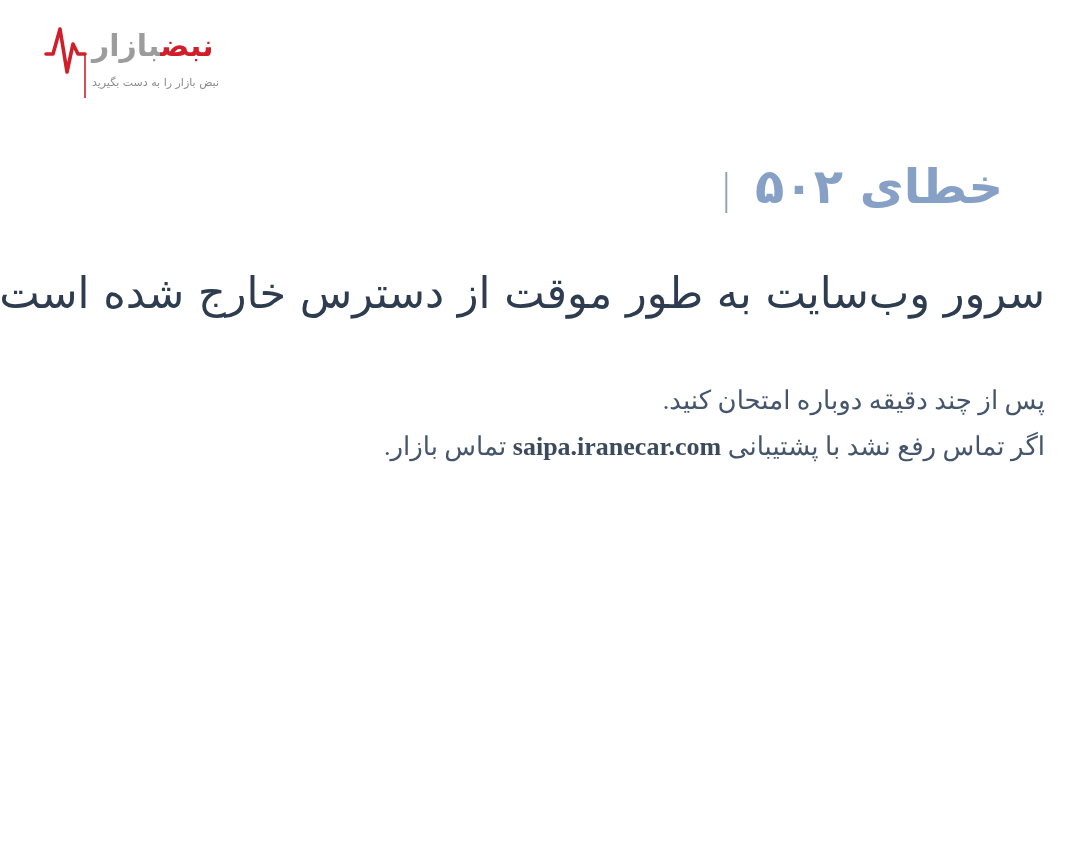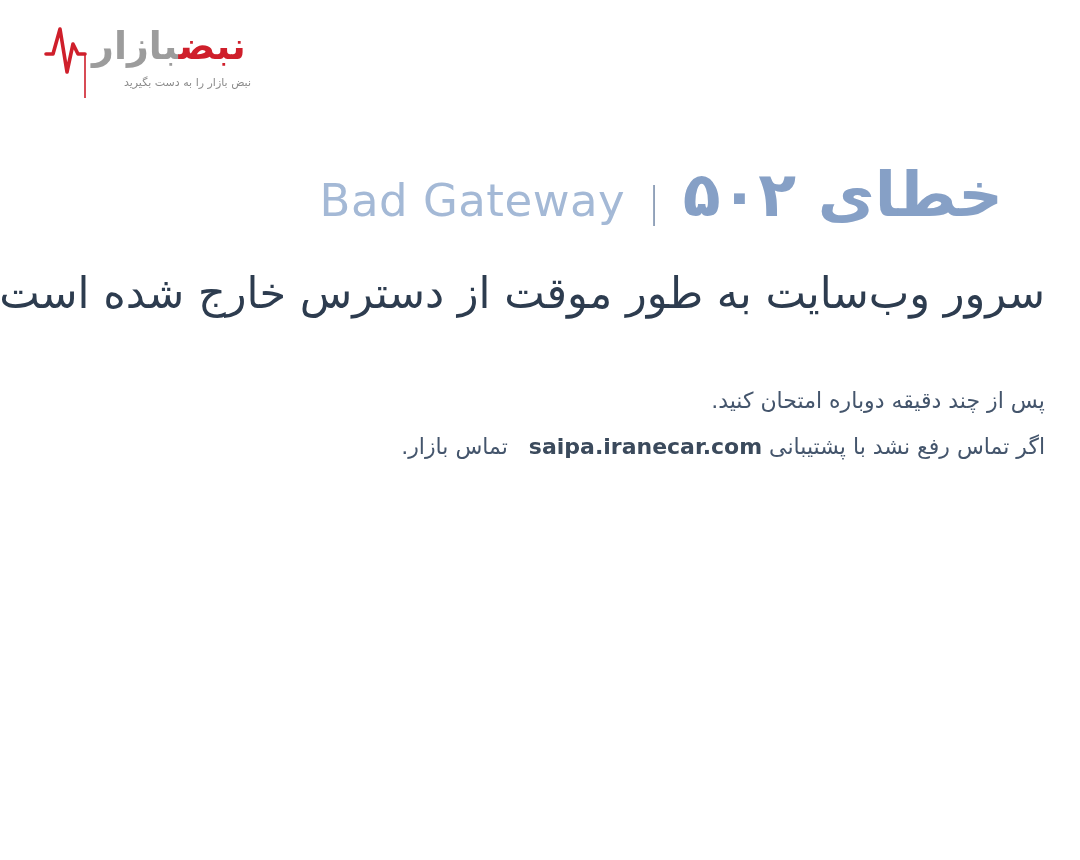--- a/index.html
+++ b/index.html
@@ -21,54 +21,53 @@
   .logo-row {
     display: flex;
     align-items: flex-start;
   }
   .pulse-wrap {
     width: 48px; height: 78px;
     flex: 0 0 48px;
   }
   .logo-text {
     direction: rtl;
-    font-size: 38px;
+    font-size: 30px;
     font-weight: 700;
     line-height: 40px;
     letter-spacing: -1px;
     white-space: nowrap;
     padding-top: 2px;
   }
   .brand-red  { color: #cf1f2b; }
   .brand-gray { color: #9c9c9c; }
   .logo-tagline {
     position: absolute;
     left: 47px; top: 52px;
     width: 128px;
     direction: rtl;
     text-align: right;
     font-size: 11px;
     color: #8b8b8b;
     white-space: nowrap;
-    margin-left: 32px;
   }
 
   
   .error-title {
     position: absolute;
     top: 158px;
     right: 77px;
     direction: rtl;
     display: flex;
     align-items: baseline;
     gap: 22px;
     white-space: nowrap;
   }
   .error-code-fa {
-    font-size: 62px;
+    font-size: 48px;
     font-weight: 700;
     color: #86a0c6;
     line-height: 1.2;
   }
   .title-sep {
     font-size: 40px;
     font-weight: 300;
     color: #8fa0b8;
   }
   .error-code-en {
@@ -92,28 +91,28 @@
     white-space: nowrap;
   }
 
   
   .hints {
     position: absolute;
     top: 378px;
     right: 35px;
     direction: rtl;
     text-align: right;
-    font-size: 22px;
+    font-size: 26px;
     color: #44556c;
     line-height: 46px;
+    font-family: Liberation Serif, serif;
   }
   .support-domain {
     font-weight: 700;
     color: #3b4a5c;
-    margin-left: 14px;
   }
 </style>
 </head>
 <body>
 
 <div class="logo">
   <div class="logo-row">
     <div class="pulse-wrap">
       <svg width="48" height="78" viewBox="0 0 48 78" xmlns="http://www.w3.org/2000/svg">
         <polyline points="2,30 9,30 16,5 23,48 29,20 34,30 41,30" fill="none" stroke="#cf1f2b" stroke-width="3.6" stroke-linecap="round" stroke-linejoin="round"></polyline>
@@ -123,21 +122,20 @@
     <div class="logo-text">
       <span class="brand-red">نبض</span><span class="brand-gray">بازار</span>
     </div>
   </div>
   <div class="logo-tagline">نبض بازار را به دست بگیرید</div>
 </div>
 
 <div class="error-title">
   <span class="error-code-fa">خطای ۵۰۲</span>
   <span class="title-sep">|</span>
-  <span class="error-code-en">Bad Gateway</span>
 </div>
 
 <div class="error-message">سرور وب‌سایت به طور موقت از دسترس خارج شده است.</div>
 
 <div class="hints">
   <div class="hint-retry">پس از چند دقیقه دوباره امتحان کنید.</div>
   <div class="hint-contact"><span>اگر تماس رفع نشد با پشتیبانی </span><span class="support-domain">saipa.iranecar.com</span><span> تماس بازار.</span></div>
 </div>
 
 </body></html>

